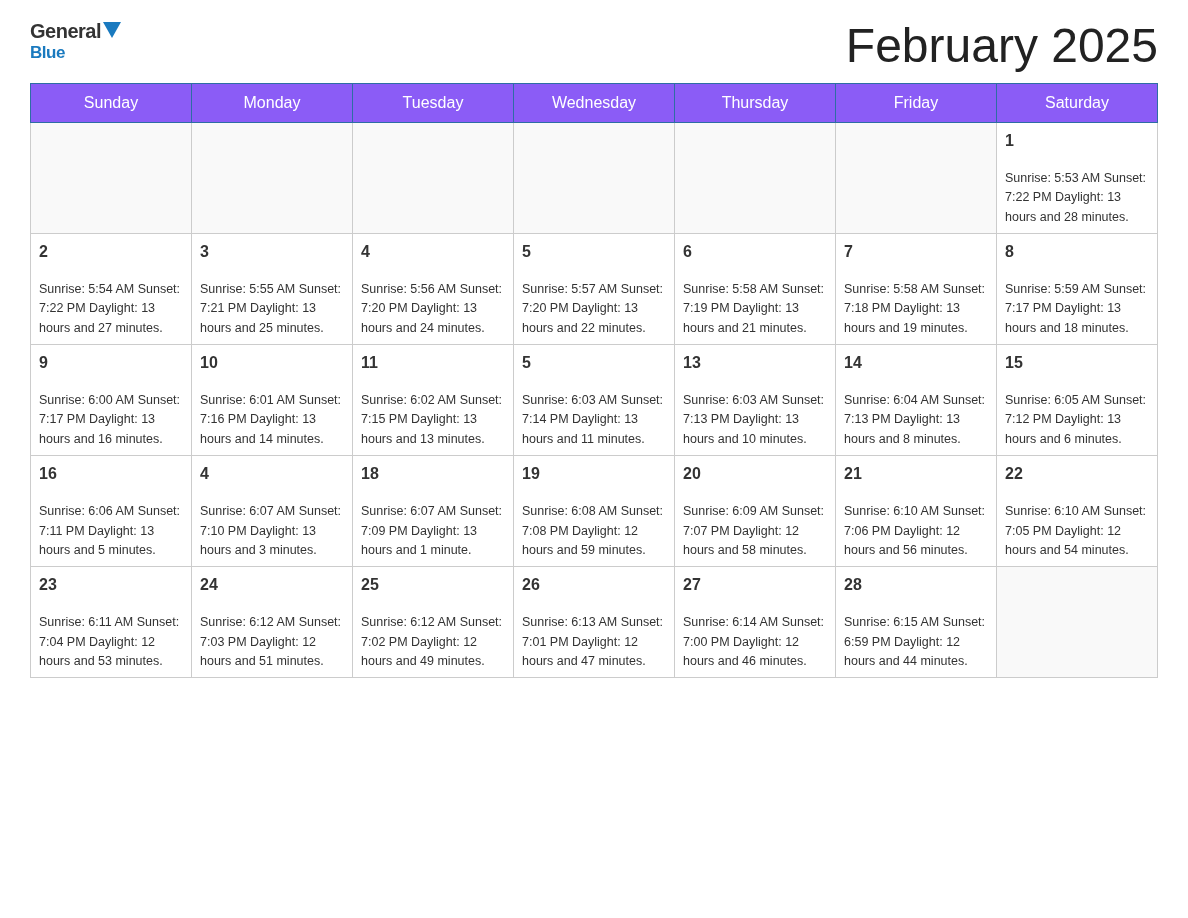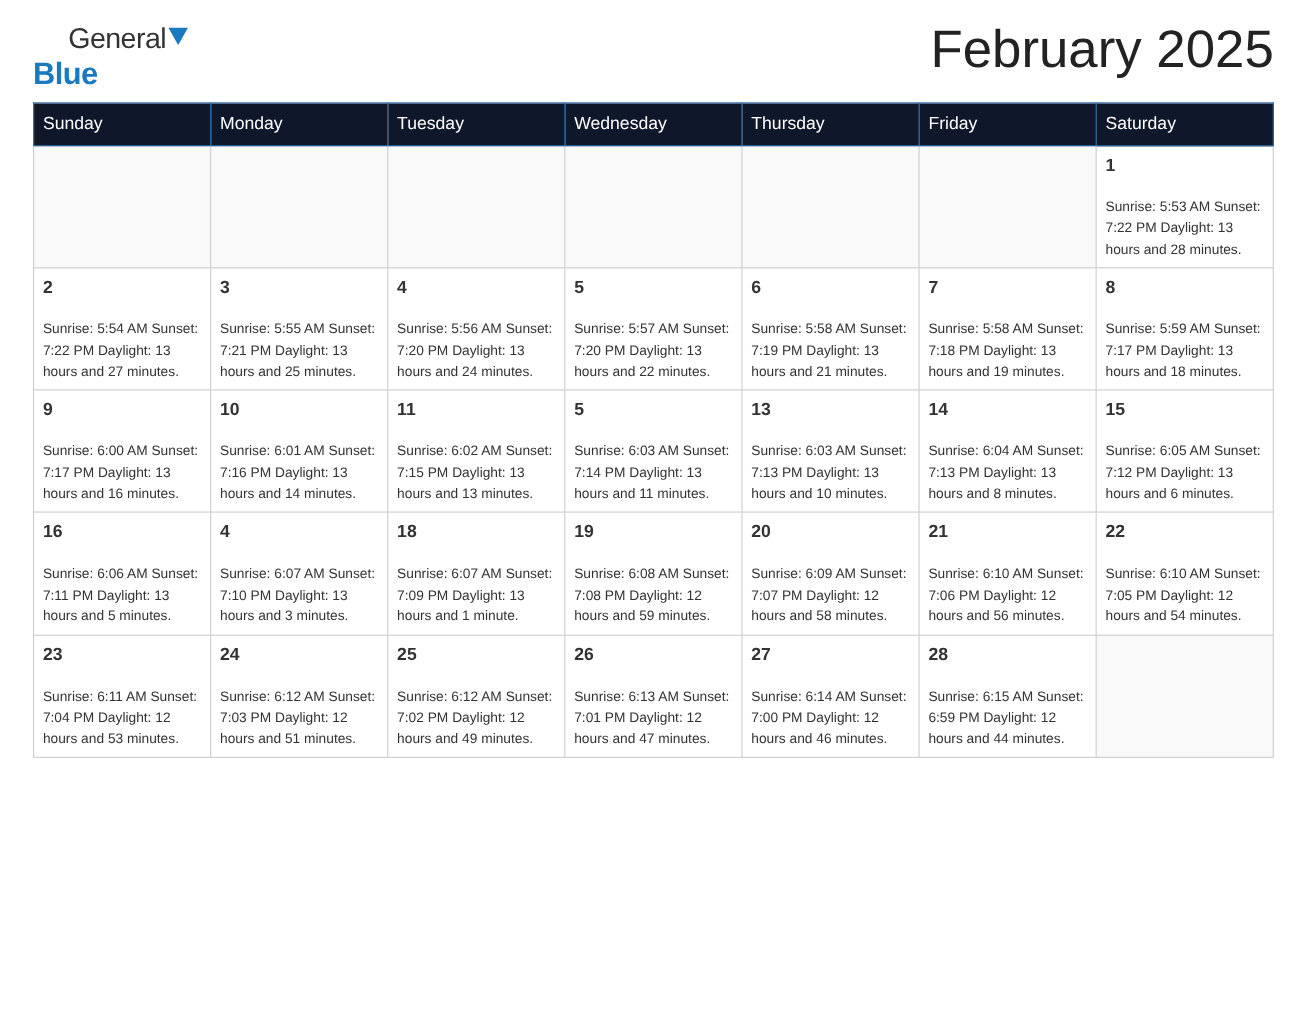--- a/index.html
+++ b/index.html
@@ -35,26 +35,26 @@
       font-size: 22px;
       color: #444;
       margin-top: 4px;
     }
     .calendar {
       width: 100%;
       border-collapse: collapse;
       margin-top: 10px;
     }
     .calendar th {
-      background-color: #0f172a;
+      background-color: #8b5cf6;
       color: #fff;
       font-size: 16px;
       font-weight: normal;
       padding: 10px 8px;
-      text-align: left;
+      text-align: center;
       border: 1px solid #2e6da4;
     }
     .calendar td {
       vertical-align: top;
       border: 1px solid #ccc;
       padding: 6px 8px;
       width: 14.28%;
       min-height: 110px;
       height: 110px;
       font-size: 13px;
@@ -73,32 +73,31 @@
       font-size: 12.5px;
       color: #333;
       line-height: 1.55;
       margin-top: 16px;
     }
     .logo-row {
       display: flex;
       align-items: center;
     }
     .logo-text-general {
-      font-size: 26px;
-      font-weight: normal;
+      font-size: 20px;
+      font-weight: bold;
       color: #333;
       letter-spacing: -0.5px;
-      margin-left: 32px;
     }
     .logo-arrow {
       display: inline-block;
       margin-left: 2px;
     }
     .logo-text-blue {
-      font-size: 28px;
+      font-size: 17px;
       font-weight: bold;
       color: #1a7abf;
       letter-spacing: -0.5px;
     }
   </style>
 </head>
 <body>
 
 <div class="header">
   <div class="logo">

